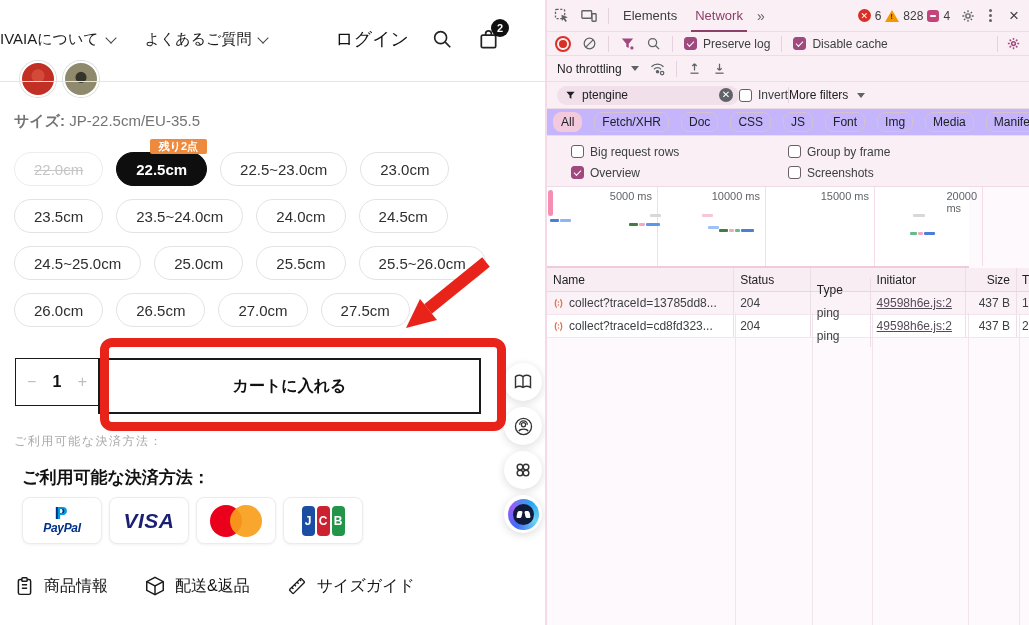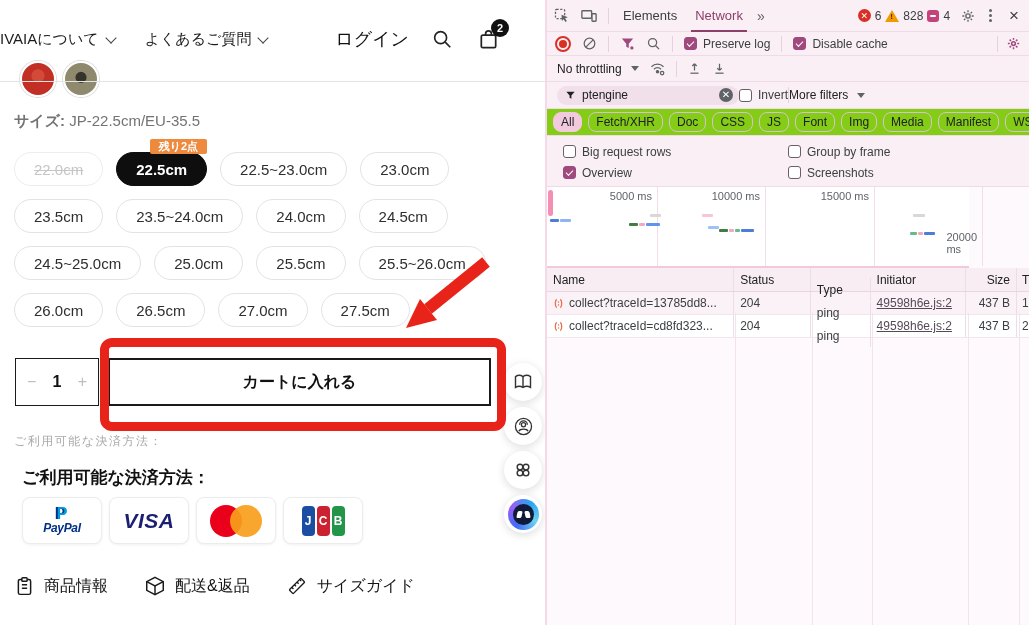--- a/index.html
+++ b/index.html
@@ -30,21 +30,21 @@
     height:34px;padding:0 19px;border:1px solid #e3e3e3;border-radius:18px;background:#fff;
     font-size:15px;color:#2e2e2e;box-sizing:border-box;cursor:pointer;}
   .szchip.sel{background:#0e0e0e;border-color:#0e0e0e;color:#fff;font-weight:bold;}
   .szchip.dis{color:#c6c6c6;text-decoration:line-through;border-color:#ededed;}
   .stockbadge{position:absolute;top:-14px;right:-1px;background:#ee8a3d;color:#fff;
     font-size:11px;line-height:15px;padding:0 9px;border-radius:2px;white-space:nowrap;text-decoration:none;}
   .qtybox{position:absolute;left:15px;top:358px;width:84px;height:48px;border:1px solid #1a1a1a;
     box-sizing:border-box;display:flex;align-items:center;justify-content:space-between;padding:0 11px;background:#fff;}
   .qty-sign{color:#bdbdbd;font-size:16px;cursor:pointer;}
   .qty-val{color:#111;font-size:16px;font-weight:bold;}
-  .cartbtn{position:absolute;left:108px;top:358px;width:383px;height:48px;border:2px solid #1a1a1a;
+  .cartbtn{position:absolute;left:98px;top:358px;width:383px;height:56px;border:2px solid #1a1a1a;
     box-sizing:border-box;background:#fff;display:flex;align-items:center;justify-content:center;
     font-size:16px;font-weight:bold;color:#111;cursor:pointer;}
   .anno-rect{position:absolute;left:100px;top:338px;width:406px;height:93px;border:9px solid #e8241a;
     border-radius:12px;box-sizing:border-box;z-index:5;pointer-events:none;}
   .anno-arrow{position:absolute;left:378px;top:248px;z-index:5;pointer-events:none;}
   .paynote{position:absolute;left:14px;top:433px;font-size:12px;color:#a9a9a9;letter-spacing:1.5px;}
   .paytitle{position:absolute;left:22px;top:466px;font-size:17px;font-weight:bold;color:#111;
     font-family:"Liberation Serif","DejaVu Serif",serif;}
   .paycards{position:absolute;left:22px;top:497px;display:flex;gap:7px;}
   .paycard{width:78px;height:45px;border:1px solid #ececec;border-radius:8px;background:#fff;
@@ -101,25 +101,25 @@
     border-left:1.8px solid #fff;border-bottom:1.8px solid #fff;transform:rotate(-45deg);}
   .dt-thr{top:56px;height:26px;background:#faeff5;border-bottom:1px solid #eedbe7;padding:0 10px;gap:10px;}
   .ddcaret{width:0;height:0;border-left:4px solid transparent;border-right:4px solid transparent;
     border-top:5px solid #5f6368;margin-left:2px;}
   .dt-filter{top:82px;height:27px;background:#faeff5;border-bottom:1px solid #eedbe7;padding:0 10px;}
   .fpill{display:flex;align-items:center;gap:6px;background:#f1e0ea;border-radius:14px;height:19px;
     padding:0 6px 0 8px;width:168px;}
   .fpill .txt{font-size:12px;color:#202124;flex:1;}
   .fclear{width:14px;height:14px;border-radius:50%;background:#5f6368;color:#fff;font-size:10px;
     display:flex;align-items:center;justify-content:center;cursor:pointer;line-height:1;}
-  .dt-chips{top:109px;height:27px;background:#84cc16;border-bottom:1px solid #eedbe7;padding:0 6px;gap:6px;}
+  .dt-chips{top:109px;height:27px;background:#c4b5fd;border-bottom:1px solid #eedbe7;padding:0 6px;gap:12px;}
   .tchip{border:1px solid #d6c2ce;border-radius:8px;padding:2px 7px;font-size:12px;color:#202124;
     background:transparent;cursor:pointer;white-space:nowrap;}
   .tchip.active{background:#f3cadd;border-color:#f3cadd;}
-  .dt-opts{top:136px;height:51px;background:#faeff5;border-bottom:1px solid #eedbe7;display:block;padding:5px 16px;}
+  .dt-opts{top:136px;height:51px;background:#faeff5;border-bottom:1px solid #eedbe7;display:block;padding:5px 24px;}
   .optline{display:flex;height:21px;align-items:center;}
   .optline .cbrow{width:252px;}
   .dt-overview{top:187px;height:79px;background:#fff;border-bottom:2px solid #f0c9dd;position:absolute;left:0;width:422px;}
   .ovgrid{position:absolute;top:0;bottom:0;width:1px;background:#f6dcea;}
   .ovlabel{position:absolute;top:3px;font-size:11px;color:#5f6368;transform:translateX(-100%);padding-right:5px;}
   .ov-bar{position:absolute;height:3px;border-radius:1px;}
   .ovhandle{position:absolute;left:1px;top:3px;width:5px;height:26px;background:#f48fb1;border-radius:3px;cursor:ew-resize;}
   .dt-table{position:absolute;left:0;top:268px;width:482px;}
   .trow{display:flex;height:22px;align-items:center;border-bottom:1px solid #f3e4ee;}
   .thead{height:23px;background:#f7edf3;border-bottom:1px solid #e9d6e2;color:#202124;}
@@ -458,21 +458,21 @@
 
     <div class="dt-overview">
       <span class="ovhandle"></span>
     <i class="ovgrid" style="left: 110px;"></i>
         <span class="ovlabel" style="left: 110px;">5000 ms</span>
         <i class="ovgrid" style="left: 218px;"></i>
         <span class="ovlabel" style="left: 218px;">10000 ms</span>
         <i class="ovgrid" style="left: 327px;"></i>
         <span class="ovlabel" style="left: 327px;">15000 ms</span>
         <i class="ovgrid" style="left: 435px;"></i>
-        <span class="ovlabel" style="left: 435px; margin-top: 41px;">20000 ms</span>
+        <span class="ovlabel" style="left: 435px;">20000 ms</span>
         <i class="ov-bar" style="left: 3px; top: 32px; width: 9px; background: rgb(76, 125, 216);"></i>
         <i class="ov-bar" style="left: 13px; top: 32px; width: 11px; background: rgb(143, 180, 242);"></i>
         <i class="ov-bar" style="left: 103px; top: 27px; width: 11px; background: rgb(216, 216, 216);"></i>
         <i class="ov-bar" style="left: 82px; top: 36px; width: 9px; background: rgb(63, 125, 67);"></i>
         <i class="ov-bar" style="left: 92px; top: 36px; width: 6px; background: rgb(242, 167, 195);"></i>
         <i class="ov-bar" style="left: 99px; top: 36px; width: 14px; background: rgb(94, 147, 238);"></i>
         <i class="ov-bar" style="left: 155px; top: 27px; width: 11px; background: rgb(246, 198, 216);"></i>
         <i class="ov-bar" style="left: 161px; top: 39px; width: 11px; background: rgb(158, 193, 247);"></i>
         <i class="ov-bar" style="left: 172px; top: 42px; width: 9px; background: rgb(63, 125, 67);"></i>
         <i class="ov-bar" style="left: 182px; top: 42px; width: 5px; background: rgb(242, 167, 195);"></i>

